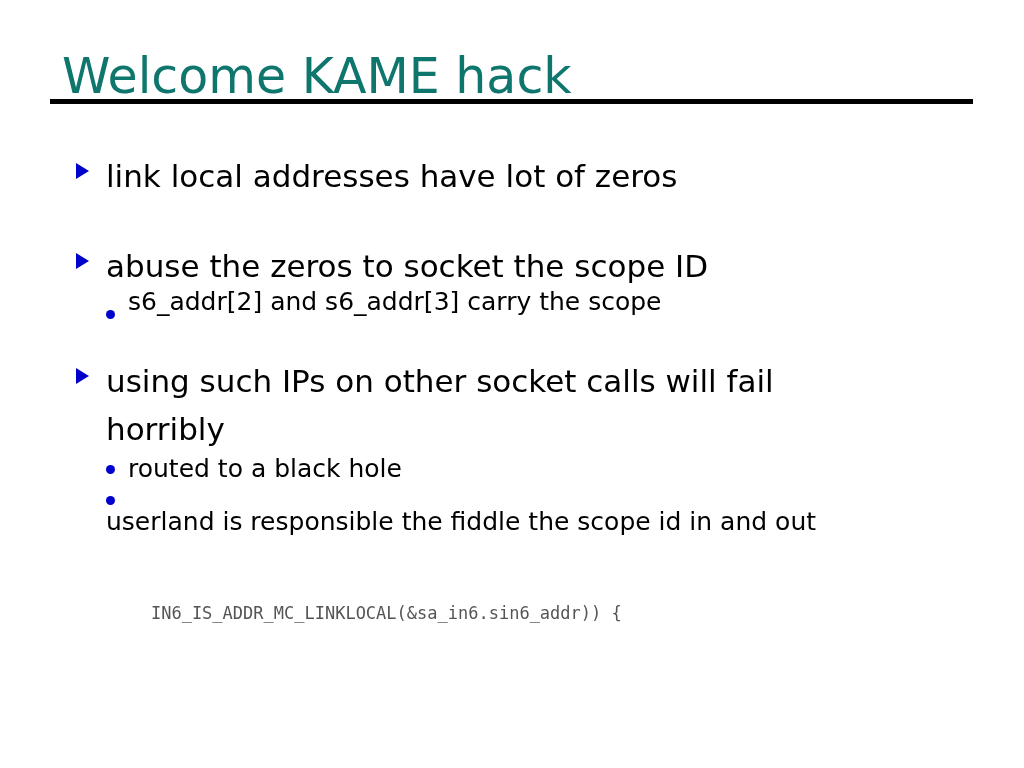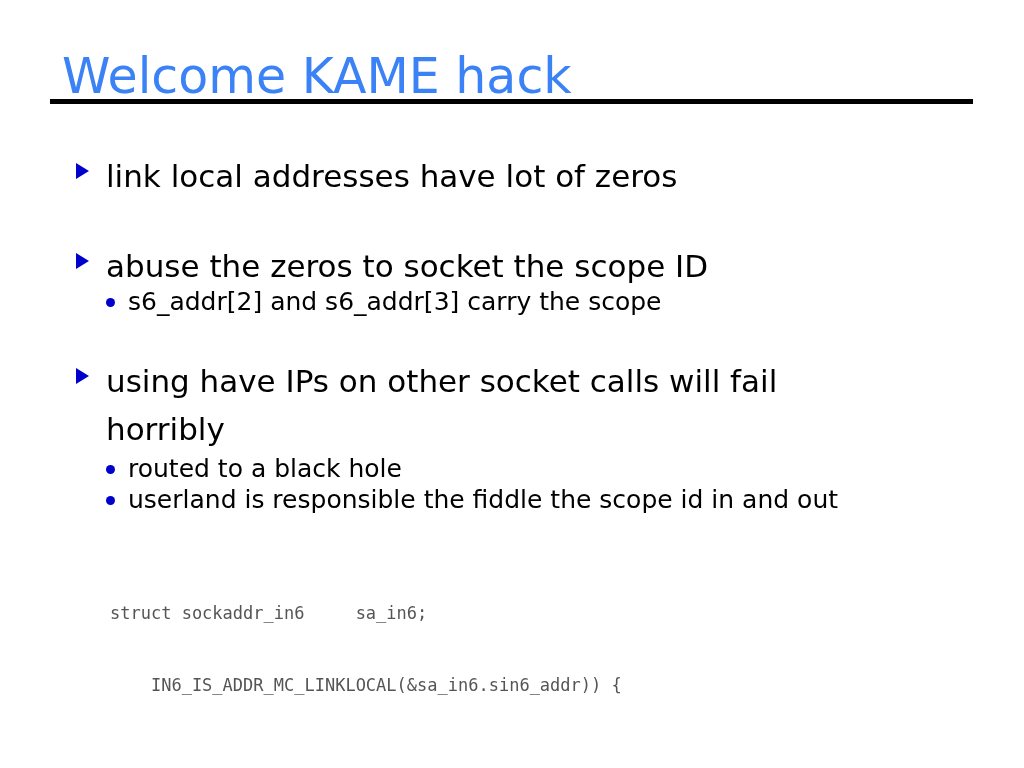--- a/index.html
+++ b/index.html
@@ -22,21 +22,21 @@
     box-sizing: border-box;
   }
 
   
   .slide-title {
     position: absolute;
     left: 62px;
     top: 52px;
     font-size: 49px;
     line-height: 1.0;
-    color: #3b82f6;
+    color: #0f766e;
     font-weight: normal;
     letter-spacing: 0px;
     white-space: nowrap;
   }
   .title-rule {
     position: absolute;
     left: 50px;
     top: 99px;
     width: 923px;
     height: 5px;
@@ -138,50 +138,49 @@
       <span class="lvl1-text">link local addresses have lot of zeros</span>
     </div>
 
     <div class="lvl1" style="top:242px;">
       <span class="lvl1-marker">
           <span class="tri"></span>
         </span>
       <span class="lvl1-text">abuse the zeros to socket the scope ID</span>
     </div>
 
-    <div class="lvl2" style="top:285px;">
+    <div class="lvl2" style="top:285px;align-items:flex-end;">
       <span class="lvl2-marker">
           <span class="dot"></span>
         </span>
       <span class="lvl2-text">s6_addr[2] and s6_addr[3] carry the scope</span>
     </div>
 
     <div class="lvl1" style="top:357px; width:790px;">
       <span class="lvl1-marker">
           <span class="tri"></span>
         </span>
-      <span class="lvl1-text">using have IPs on other socket calls will fail horribly</span>
+      <span class="lvl1-text">using such IPs on other socket calls will fail horribly</span>
     </div>
 
     <div class="lvl2" style="top:452px;text-align:right;">
       <span class="lvl2-marker">
           <span class="dot"></span>
         </span>
       <span class="lvl2-text">routed to a black hole</span>
     </div>
 
-    <div class="lvl2" style="top:483px;">
+    <div class="lvl2" style="top:483px;flex-direction:column;">
       <span class="lvl2-marker">
           <span class="dot"></span>
         </span>
       <span class="lvl2-text">userland is responsible the fiddle the scope id in and out</span>
     </div>
 
     <div class="code-block">
-      <div class="code-line">struct sockaddr_in6     sa_in6;</div>
       <div class="code-line">    IN6_IS_ADDR_MC_LINKLOCAL(&amp;sa_in6.sin6_addr)) {</div>
       
       
       
       
       
     </div>
 
   </div>
 </div>

